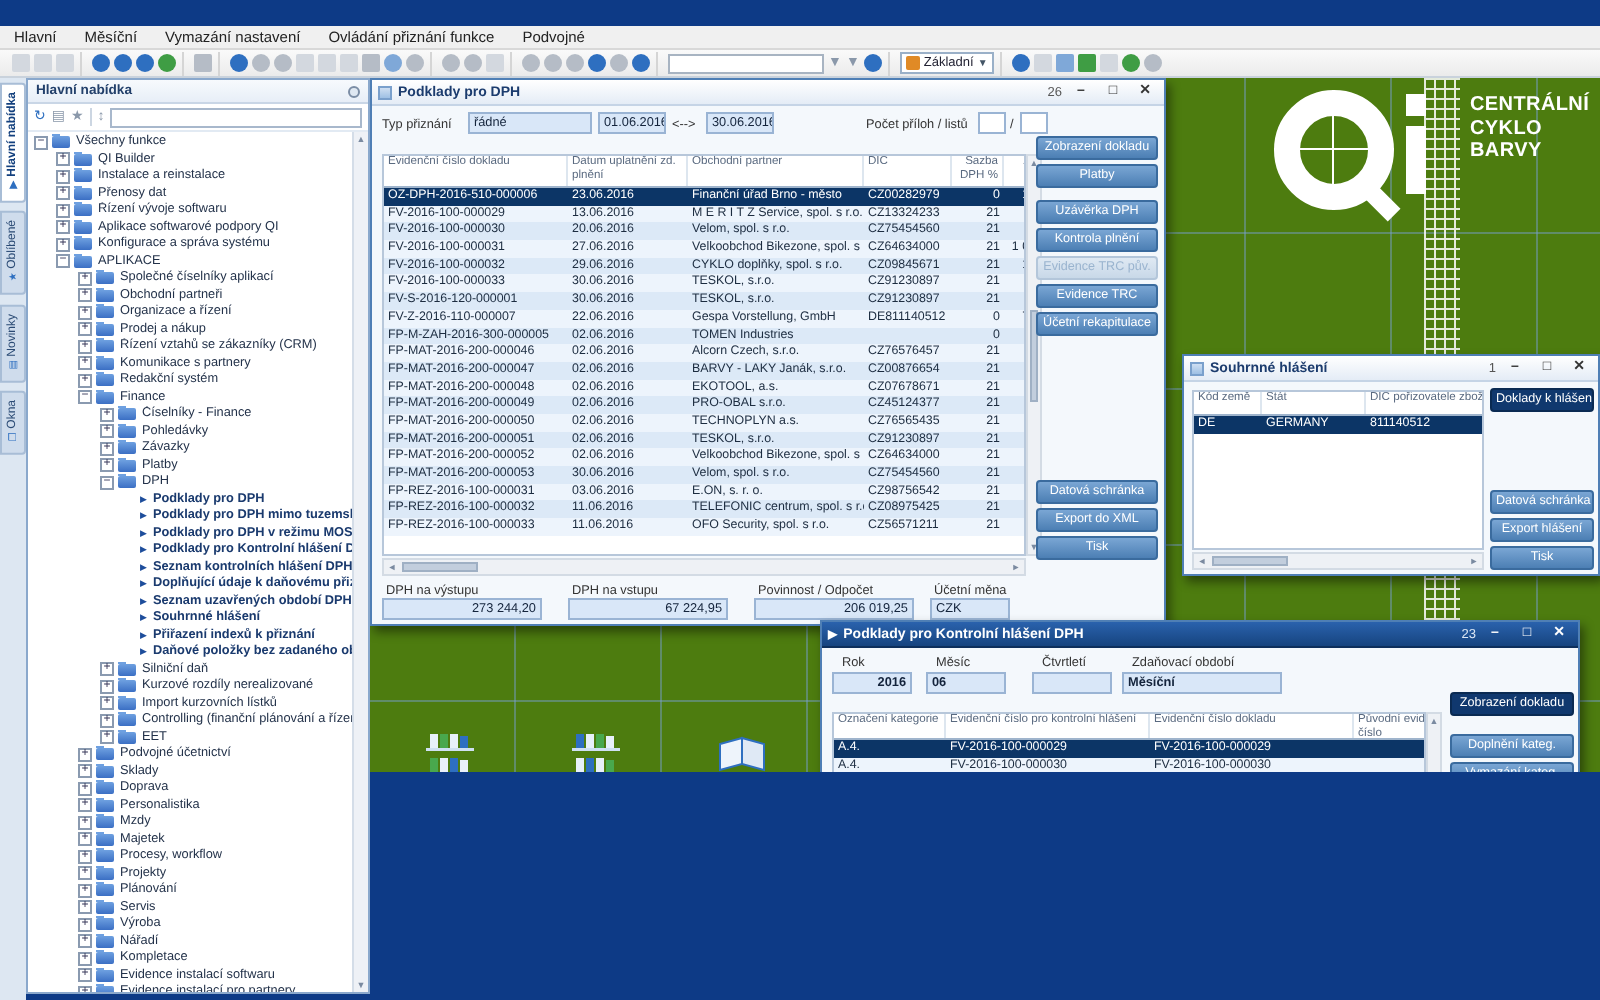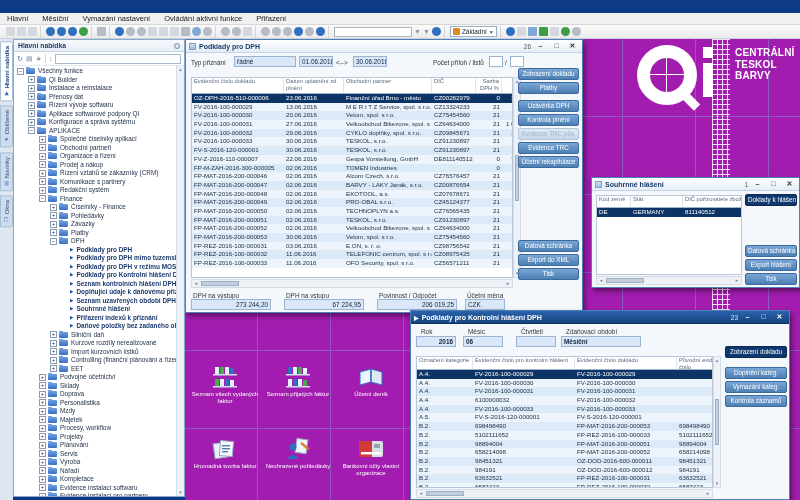--- a/index.html
+++ b/index.html
@@ -65,21 +65,21 @@
   .folder-icon{width:9px;height:6px;background:linear-gradient(#6ea0e0,#3b6fc4);border-radius:1px;
     margin-right:3px;position:relative;flex:none;}
   .folder-icon::before{content:"";position:absolute;top:-2px;left:0;width:4px;height:2px;
     background:#6ea0e0;border-radius:1px 1px 0 0;}
   .leaf-arrow{color:#1d4d9b;font-size:4.5px;margin:0 3px 0 9px;flex:none;}
   .tlabel.leaf{font-weight:bold;color:#1a3a6e;}
   #tree-scroll{position:absolute;right:0;top:0;width:8px;height:100%;background:#eef1f6;border-left:1px solid #d4dde8;
     display:flex;flex-direction:column;justify-content:space-between;align-items:center;font-size:4.5px;color:#7a8aa0;}
 
   
-  #desktop{position:absolute;left:185px;top:39px;width:615px;height:461px;background:#a21caf;overflow:hidden;}
+  #desktop{position:absolute;left:185px;top:39px;width:615px;height:347px;background:#4d7c0f;overflow:hidden;}
   #desktop-grid{position:absolute;inset:0;
     background-image:repeating-linear-gradient(to right,transparent 0 72px,rgba(120,160,215,.45) 72px 73px),
                      repeating-linear-gradient(to bottom,transparent 0 77px,rgba(120,160,215,.45) 77px 78px);}
   #logo-hatch{position:absolute;left:527px;top:0;width:18px;height:271px;opacity:.85;
     background-image:repeating-linear-gradient(to right,#fff 0 1px,transparent 1px 5px),
                      repeating-linear-gradient(to bottom,#fff 0 1px,transparent 1px 5px);}
   #logo-q{position:absolute;left:452px;top:6px;width:60px;height:60px;border:13px solid #fff;border-radius:50%;}
   #logo-q .cross-h{position:absolute;left:-13px;top:16px;width:60px;height:1px;background:#fff;}
   #logo-q .cross-v{position:absolute;left:16px;top:-13px;width:1px;height:60px;background:#fff;}
   #logo-q .tail{position:absolute;left:30px;top:38px;width:20px;height:9px;background:#fff;transform:rotate(45deg);}
@@ -169,22 +169,22 @@
 <body>
 
 <div id="app">
 
 
   <div id="menubar">
       <span id="menu-items" style="display:flex">
         <span class="menu-item">Hlavní</span>
         <span class="menu-item">Měsíční</span>
         <span class="menu-item">Vymazání nastavení</span>
-        <span class="menu-item">Ovládání aktivní funkce</span>
-        <span class="menu-item">Přiřazení</span>
+        <span class="menu-item">Ovládání přiznání funkce</span>
+        <span class="menu-item">Podvojné</span>
       </span>
     </div>
 
   <div id="toolbar">
     <span class="tgroup">
       <span class="ico sq c-dim"></span>
       <span class="ico sq c-dim"></span>
       <span class="ico sq c-dim"></span>
     </span>
     <span class="tgroup">
@@ -536,21 +536,21 @@
     <div id="logo-hatch"></div>
     <div id="logo-q">
       <span class="cross-h"></span>
         <span class="cross-v"></span>
         <span class="tail"></span>
     </div>
     <div id="logo-i-dot"></div>
     <div id="logo-i-bar"></div>
     <div id="logo-text">
       <div>CENTRÁLNÍ</div>
-      <div>TESKOL</div>
+      <div>CYKLO</div>
       <div>BARVY</div>
     </div>
 
     <div class="dicon-cell" style="left:5px;top:326px">
       <svg class="dicon-img" viewBox="0 0 28 24">
         <rect x="2" y="9" width="24" height="1.5" fill="#cfe0f2"></rect>
           <rect x="2" y="21" width="24" height="1.5" fill="#cfe0f2"></rect>
         <rect x="4" y="2" width="4" height="7" fill="#e8f0fa"></rect>
           <rect x="9" y="2" width="4" height="7" fill="#49a84d"></rect>
           <rect x="14" y="2" width="4" height="7" fill="#e8f0fa"></rect>

